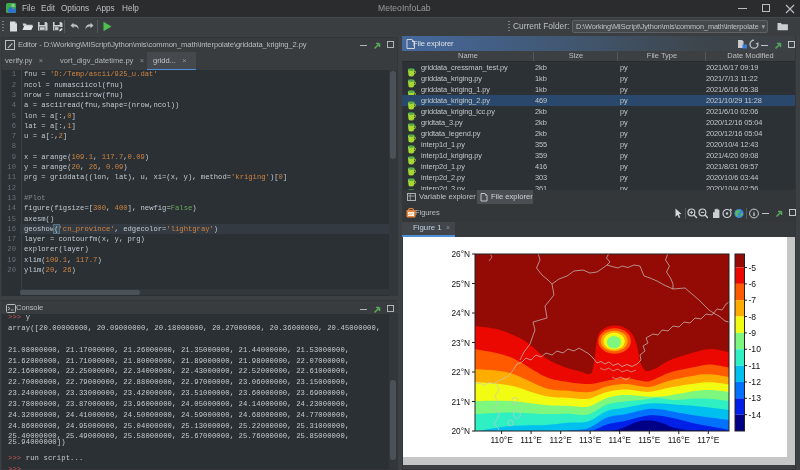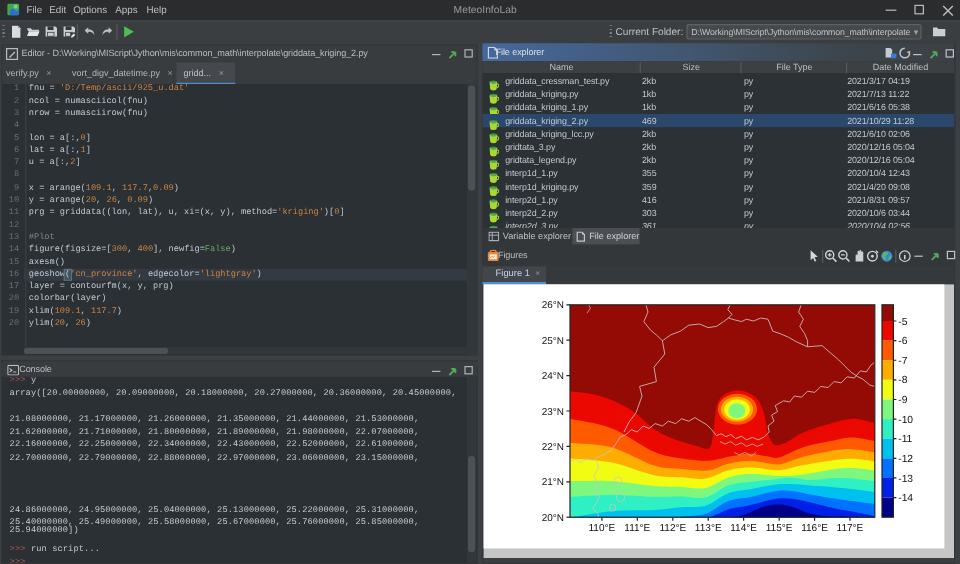--- a/index.html
+++ b/index.html
@@ -98,20 +98,21 @@
 <div class="abs" style="left:2px;top:70px;width:395px;height:226px;background:#2a3034;overflow:hidden">
 <div class="abs" style="left:19px;top:0;width:1px;height:226px;background:#3a4145"></div>
 <div style="position:absolute;left:18px;top:153.8px;width:377px;height:10.3px;background:#333a41"></div>
 <div class="gut" style="top:-0.7px">1</div>
 <div class="cl" style="top:-0.7px">fnu = <i class="s">'D:/Temp/ascii/925_u.dat'</i></div>
 <div class="gut" style="top:9.6px">2</div>
 <div class="cl" style="top:9.6px">ncol = numasciicol(fnu)</div>
 <div class="gut" style="top:19.9px">3</div>
 <div class="cl" style="top:19.9px">nrow = numasciirow(fnu)</div>
 <div class="gut" style="top:30.2px">4</div>
+<div class="cl" style="top:30.2px">a = asciiread(fnu,shape=(nrow,ncol))</div>
 <div class="gut" style="top:40.5px">5</div>
 <div class="cl" style="top:40.5px">lon = a[:,<i class="n">0</i>]</div>
 <div class="gut" style="top:50.8px">6</div>
 <div class="cl" style="top:50.8px">lat = a[:,<i class="n">1</i>]</div>
 <div class="gut" style="top:61.1px">7</div>
 <div class="cl" style="top:61.1px">u = a[:,<i class="n">2</i>]</div>
 <div class="gut" style="top:71.4px">8</div>
 <div class="gut" style="top:81.7px">9</div>
 <div class="cl" style="top:81.7px">x = arange(<i class="n">109.1</i>, <i class="n">117.7</i>,<i class="n">0.09</i>)</div>
 <div class="gut" style="top:92.0px">10</div>
@@ -123,21 +124,21 @@
 <div class="cl" style="top:122.9px"><i class="c">#Plot</i></div>
 <div class="gut" style="top:133.2px">14</div>
 <div class="cl" style="top:133.2px">figure(figsize=[<i class="n">300</i>, <i class="n">400</i>], newfig=<i class="k">False</i>)</div>
 <div class="gut" style="top:143.5px">15</div>
 <div class="cl" style="top:143.5px">axesm()</div>
 <div class="gut" style="top:153.8px">16</div>
 <div class="cl" style="top:153.8px">geoshow<b class="bk">(</b><i class="s">'cn_province'</i>, edgecolor=<i class="s">'lightgray'</i>)</div>
 <div class="gut" style="top:164.1px">17</div>
 <div class="cl" style="top:164.1px">layer = contourfm(x, y, prg)</div>
 <div class="gut" style="top:174.4px">20</div>
-<div class="cl" style="top:174.4px">colorbar(layer)</div>
+<div class="cl" style="top:174.4px">explorer(layer)</div>
 <div class="gut" style="top:184.7px">19</div>
 <div class="cl" style="top:184.7px">xlim(<i class="n">109.1</i>, <i class="n">117.7</i>)</div>
 <div class="gut" style="top:195.0px">20</div>
 <div class="cl" style="top:195.0px">ylim(<i class="n">20</i>, <i class="n">26</i>)</div>
 </div>
 <div class="abs" style="left:389px;top:70px;width:8px;height:226px;background:#31373b"></div>
 <div class="abs" style="left:390px;top:71px;width:6px;height:88px;background:#4b5257;border-radius:3px"></div>
 <div class="abs" style="left:20px;top:289px;width:369px;height:6px;background:#31373b"></div>
 <div class="abs" style="left:20px;top:289.5px;width:120px;height:5px;background:#4b5257;border-radius:2px"></div>
 <div class="abs" style="left:1px;top:300px;width:397px;height:170px;background:#2a3034;border:1px solid #323539"></div>
@@ -153,20 +154,23 @@
     <path d="M1.5 7.5 L6.5 2.5 M6.5 2.5 h-3.4 M6.5 2.5 v3.4" stroke="#58a85c" stroke-width="1.5" fill="none"></path>
   </svg>
 <div style="position:absolute;left:387px;top:305px;width:7px;height:7px;border:1.2px solid #afb4b8"></div>
 <div class="abs" style="left:2px;top:313px;width:395px;height:157px;overflow:hidden">
 <div class="con" style="top:-0.7px;color:#cc5952">&gt;&gt;&gt; <span style="color:#c6cbd0">y</span></div>
 <div class="con" style="top:10.1px;color:#c6cbd0">array([20.00000000, 20.09000000, 20.18000000, 20.27000000, 20.36000000, 20.45000000,</div>
 <div class="con" style="top:31.8px;color:#c6cbd0">21.08000000, 21.17000000, 21.26000000, 21.35000000, 21.44000000, 21.53000000,</div>
 <div class="con" style="top:42.6px;color:#c6cbd0">21.62000000, 21.71000000, 21.80000000, 21.89000000, 21.98000000, 22.07000000,</div>
 <div class="con" style="top:53.4px;color:#c6cbd0">22.16000000, 22.25000000, 22.34000000, 22.43000000, 22.52000000, 22.61000000,</div>
 <div class="con" style="top:64.3px;color:#c6cbd0">22.70000000, 22.79000000, 22.88000000, 22.97000000, 23.06000000, 23.15000000,</div>
+<div class="con" style="top:75.1px;color:#c6cbd0">23.24000000, 23.33000000, 23.42000000, 23.51000000, 23.60000000, 23.69000000,</div>
+<div class="con" style="top:85.9px;color:#c6cbd0">23.78000000, 23.87000000, 23.96000000, 24.05000000, 24.14000000, 24.23000000,</div>
+<div class="con" style="top:96.8px;color:#c6cbd0">24.32000000, 24.41000000, 24.50000000, 24.59000000, 24.68000000, 24.77000000,</div>
 <div class="con" style="top:107.6px;color:#c6cbd0">24.86000000, 24.95000000, 25.04000000, 25.13000000, 25.22000000, 25.31000000,</div>
 <div class="con" style="top:118.4px;color:#c6cbd0">25.40000000, 25.49000000, 25.58000000, 25.67000000, 25.76000000, 25.85000000,</div>
 <div class="con" style="top:124px;color:#c6cbd0">25.94000000])</div>
 <div class="con" style="top:140.1px;color:#cc5952">&gt;&gt;&gt; <span style="color:#c6cbd0">run script...</span></div>
 <div class="con" style="top:150.9px;color:#cc5952">&gt;&gt;&gt;</div>
 </div>
 <div class="abs" style="left:389px;top:313px;width:8px;height:156px;background:#31373b"></div>
 <div class="abs" style="left:390px;top:380px;width:6px;height:80px;background:#4b5257;border-radius:3px"></div>
 <div class="abs" style="left:402px;top:36px;width:394px;height:168px;background:#2c3135;border:1px solid #323539"></div>
 <div class="abs" style="left:402px;top:36px;width:393px;height:15px;background:linear-gradient(90deg,#45689c 0%,#41566e 45%,#3d464d 75%,#3c4145 100%)"></div>
@@ -201,21 +205,21 @@
 <div style="position:absolute;left:0;top:0.0px;width:393px;height:11.03px;">
       <span style="position:absolute;left:5px;top:1px"><svg width="9" height="10" viewBox="0 0 9 10">
           <ellipse cx="4.2" cy="2.6" rx="3.4" ry="1.5" fill="#3d8f3d"></ellipse>
           <path d="M1 3.2 Q1 2.2 2.4 2.6 L6.4 2.6 Q7.6 2.4 7.4 3.4 L6.9 8.2 Q6.8 9.4 4.2 9.4 Q1.6 9.4 1.5 8.2 Z" fill="#a8d832"></path>
           <path d="M7.3 4 Q8.9 4 8.6 5.5 Q8.3 6.9 6.9 6.8" fill="none" stroke="#a8d832" stroke-width="0.9"></path>
           <ellipse cx="4.3" cy="3" rx="2.6" ry="0.9" fill="#56a856"></ellipse>
         </svg></span>
       <span class="tc" style="left:19px">griddata_cressman_test.py</span>
       <span class="tc" style="left:133px">2kb</span>
       <span class="tc" style="left:218px">py</span>
-      <span class="tc" style="left:304px">2021/3/17 04:19</span>
+      <span class="tc" style="left:304px">2021/6/17 09:19</span>
     </div>
 <div style="position:absolute;left:0;top:11.0px;width:393px;height:11.03px;">
       <span style="position:absolute;left:5px;top:1px"><svg width="9" height="10" viewBox="0 0 9 10">
           <ellipse cx="4.2" cy="2.6" rx="3.4" ry="1.5" fill="#3d8f3d"></ellipse>
           <path d="M1 3.2 Q1 2.2 2.4 2.6 L6.4 2.6 Q7.6 2.4 7.4 3.4 L6.9 8.2 Q6.8 9.4 4.2 9.4 Q1.6 9.4 1.5 8.2 Z" fill="#a8d832"></path>
           <path d="M7.3 4 Q8.9 4 8.6 5.5 Q8.3 6.9 6.9 6.8" fill="none" stroke="#a8d832" stroke-width="0.9"></path>
           <ellipse cx="4.3" cy="3" rx="2.6" ry="0.9" fill="#56a856"></ellipse>
         </svg></span>
       <span class="tc" style="left:19px">griddata_kriging.py</span>
       <span class="tc" style="left:133px">1kb</span>
@@ -323,21 +327,21 @@
           <ellipse cx="4.2" cy="2.6" rx="3.4" ry="1.5" fill="#3d8f3d"></ellipse>
           <path d="M1 3.2 Q1 2.2 2.4 2.6 L6.4 2.6 Q7.6 2.4 7.4 3.4 L6.9 8.2 Q6.8 9.4 4.2 9.4 Q1.6 9.4 1.5 8.2 Z" fill="#a8d832"></path>
           <path d="M7.3 4 Q8.9 4 8.6 5.5 Q8.3 6.9 6.9 6.8" fill="none" stroke="#a8d832" stroke-width="0.9"></path>
           <ellipse cx="4.3" cy="3" rx="2.6" ry="0.9" fill="#56a856"></ellipse>
         </svg></span>
       <span class="tc" style="left:19px">interp2d_2.py</span>
       <span class="tc" style="left:133px">303</span>
       <span class="tc" style="left:218px">py</span>
       <span class="tc" style="left:304px">2020/10/6 03:44</span>
     </div>
-<div style="position:absolute;left:0;top:121.3px;width:393px;height:11.03px;font-style:italic;">
+<div style="position:absolute;left:0;top:121.3px;width:393px;height:11.03px;">
       <span style="position:absolute;left:5px;top:1px"><svg width="9" height="10" viewBox="0 0 9 10">
           <ellipse cx="4.2" cy="2.6" rx="3.4" ry="1.5" fill="#3d8f3d"></ellipse>
           <path d="M1 3.2 Q1 2.2 2.4 2.6 L6.4 2.6 Q7.6 2.4 7.4 3.4 L6.9 8.2 Q6.8 9.4 4.2 9.4 Q1.6 9.4 1.5 8.2 Z" fill="#a8d832"></path>
           <path d="M7.3 4 Q8.9 4 8.6 5.5 Q8.3 6.9 6.9 6.8" fill="none" stroke="#a8d832" stroke-width="0.9"></path>
           <ellipse cx="4.3" cy="3" rx="2.6" ry="0.9" fill="#56a856"></ellipse>
         </svg></span>
       <span class="tc" style="left:19px">interp2d_3.py</span>
       <span class="tc" style="left:133px">361</span>
       <span class="tc" style="left:218px">py</span>
       <span class="tc" style="left:304px">2020/10/4 02:56</span>

